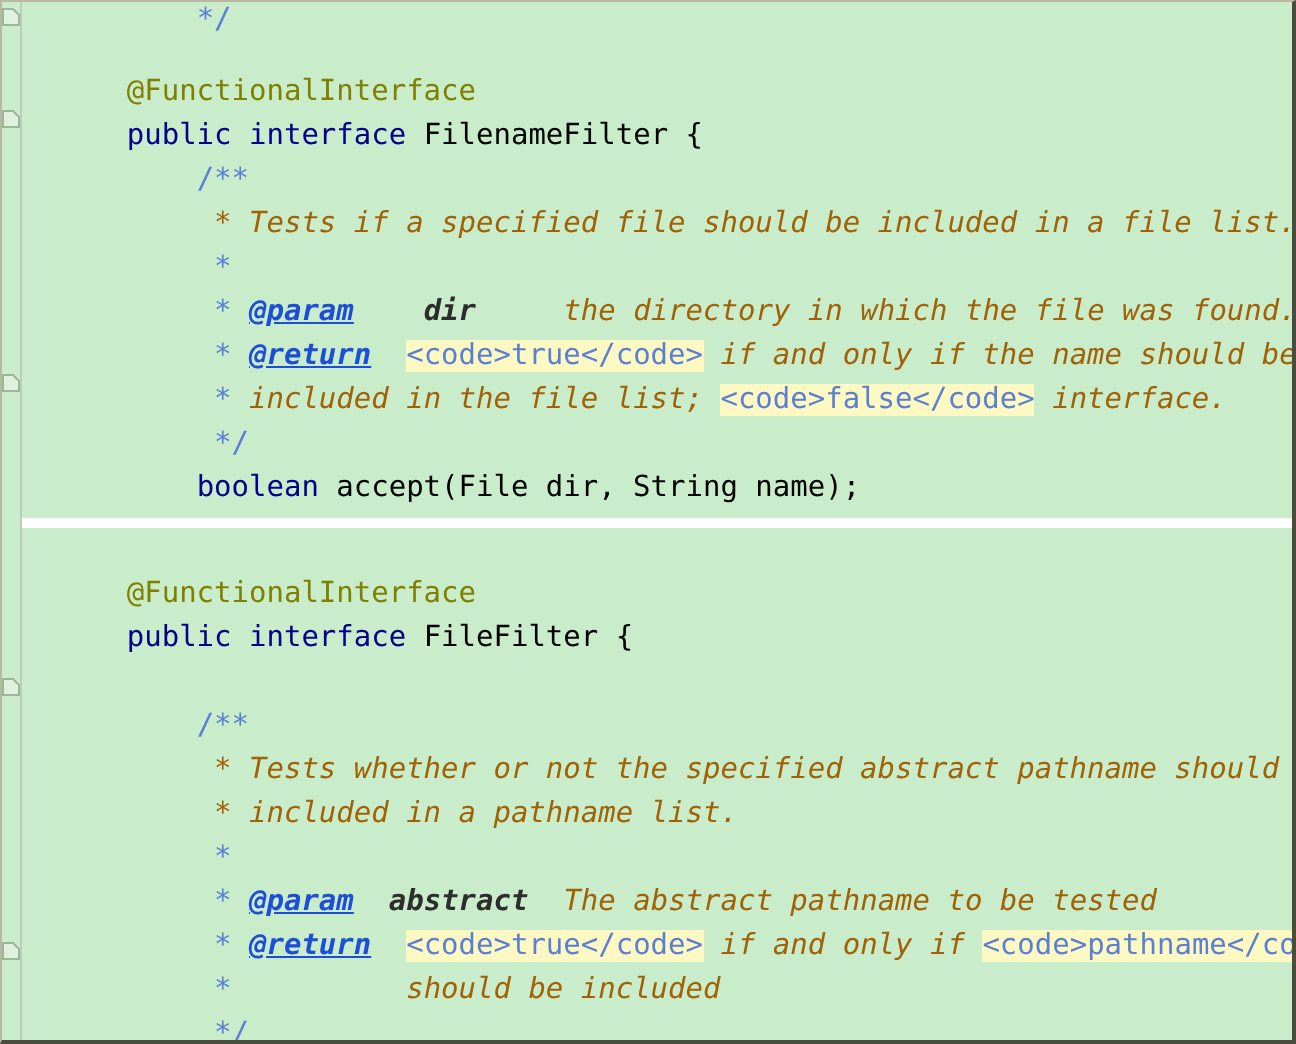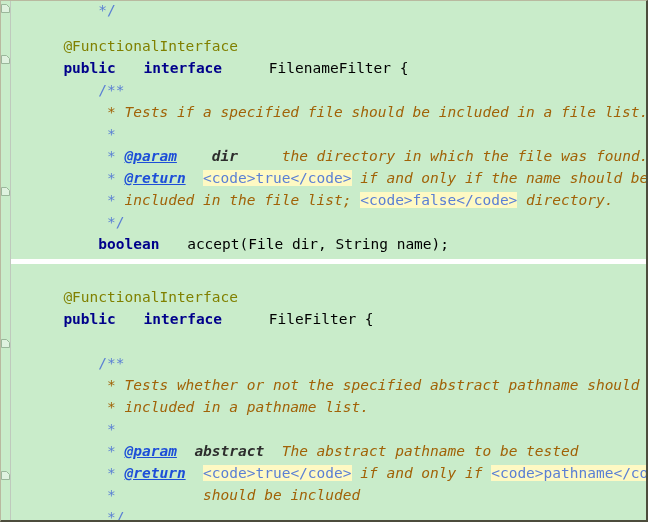--- a/index.html
+++ b/index.html
@@ -72,22 +72,22 @@
     height: 22px;
     line-height: 22px;
     font-size: 14.5px;
     white-space: pre;
     color: #000000;
     letter-spacing: 0px;
   }
 
   
   .tok-annotation { color: #808000; }
-  .tok-keyword    { color: #00008b; font-weight: bold; }
-  .tok-plain      { color: #000000; margin-left: 19px; }
+  .tok-keyword    { color: #00008b; font-weight: normal; }
+  .tok-plain      { color: #000000; }
   .tok-comment    { color: #a16207; font-style: italic; }
   .tok-comment-plain { color: #5a7fd4; font-style: normal; }
   .tok-javadoc-tag {
     color: #1d4ed8;
     font-weight: bold;
     font-style: italic;
     text-decoration: underline;
   }
   .tok-param-name {
     color: #2d2d2d;
@@ -162,21 +162,21 @@
     <div class="code-line">
       <span class="tok-indent">     </span><span class="tok-comment-plain">* </span><span class="tok-javadoc-tag">@param</span><span class="tok-indent">    </span><span class="tok-param-name">dir</span><span class="tok-indent">     </span><span class="tok-comment">the directory in which the file was found.</span>
     </div>
 
 
     <div class="code-line">
       <span class="tok-indent">     </span><span class="tok-comment-plain">* </span><span class="tok-javadoc-tag">@return</span><span class="tok-indent">  </span><span class="tok-code-inline">&lt;code&gt;true&lt;/code&gt;</span><span class="tok-comment"> if and only if the name should be</span>
     </div>
 
     <div class="code-line">
-      <span class="tok-indent">     </span><span class="tok-comment-plain">* </span><span class="tok-comment">included in the file list; </span><span class="tok-code-inline">&lt;code&gt;false&lt;/code&gt;</span><span class="tok-comment"> directory.</span>
+      <span class="tok-indent">     </span><span class="tok-comment-plain">* </span><span class="tok-comment">included in the file list; </span><span class="tok-code-inline">&lt;code&gt;false&lt;/code&gt;</span><span class="tok-comment"> interface.</span>
     </div>
 
     <div class="code-line">
       <span class="tok-indent">     </span><span class="tok-comment-plain">*/</span>
     </div>
 
     <div class="code-line">
       <span class="tok-indent">    </span><span class="tok-keyword">boolean</span><span class="tok-plain"> accept(File dir, String name);</span>
     </div>
 

